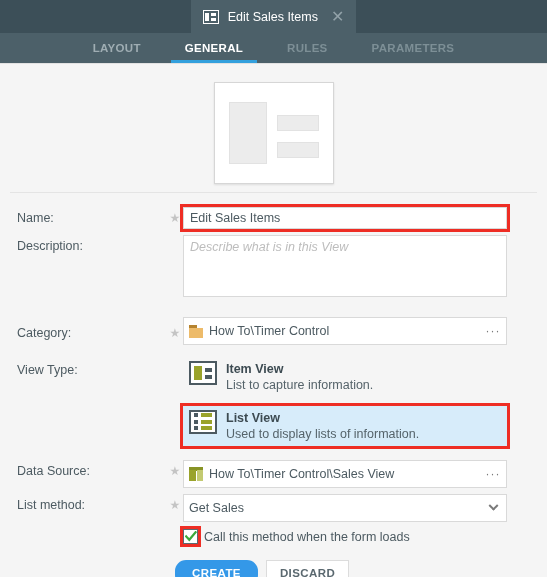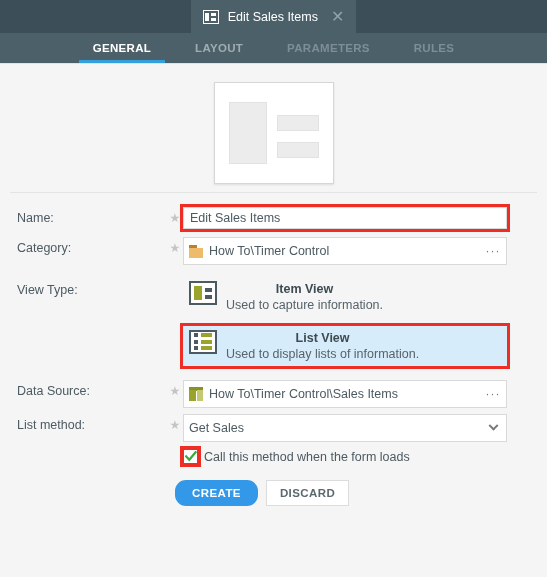--- a/index.html
+++ b/index.html
@@ -272,21 +272,21 @@
   }
   .vt-icon .it-left { width: 8px; height: 14px; background: #9aa32b; }
   .vt-icon .it-right { flex:1; display:flex; flex-direction:column; gap:3px; }
   .vt-icon .it-right span { display:block; height: 4px; background: #4c5a61; }
 
   .vt-icon.list { flex-direction: column; justify-content: center; gap: 2.5px; padding: 3px 3px; }
   .vt-icon.list .lrow { display: flex; align-items: center; gap: 2.5px; width: 100%; }
   .vt-icon.list .lrow i { display:block; width: 4px; height: 4px; background: #4c5a61; flex:0 0 auto; }
   .vt-icon.list .lrow b { display:block; flex:1; height: 4px; background: #9aa32b; }
 
-  .vt-text { line-height: 1.3; text-align: center; }
+  .vt-text { line-height: 1.3; }
   .vt-title { font-size: 12.5px; font-weight: bold; color: #3d4b52; }
   .vt-desc { font-size: 12.5px; color: #55636a; }
 
   
   .cb-row {
     display: flex;
     align-items: center;
     margin: 7px 0 0 0;
     padding-left: 166px;
   }
@@ -341,24 +341,24 @@
           <b></b>
           <b></b>
         </i>
     </span>
     <span class="tab-chip-title">Edit Sales Items</span>
     <span class="tab-close">✕</span>
   </div>
 </div>
 
 <div class="navbar">
+  <div class="nav-tab">LAYOUT</div>
   <div class="nav-tab active">GENERAL</div>
-  <div class="nav-tab">LAYOUT</div>
+  <div class="nav-tab dim">RULES</div>
   <div class="nav-tab dim">PARAMETERS</div>
-  <div class="nav-tab dim">RULES</div>
 </div>
 
 <div class="body">
 
   <div class="preview-wrap">
     <div class="preview">
       <div class="pv-left"></div>
       <div class="pv-right">
         <div class="pv-bar"></div>
         <div class="pv-bar"></div>
@@ -371,22 +371,29 @@
   <div class="form">
 
     <div class="row">
       <div class="row-label">Name:</div>
       <div class="req">★</div>
       <div class="field">
         <input class="txt hl-red" type="text" value="Edit Sales Items" style="">
       </div>
     </div>
 
-
-    <div class="row" style="margin-top:8px;">
+    <div class="row">
+      <div class="row-label">Description:</div>
+      <div class="req"></div>
+      <div class="field">
+        <textarea class="ta" placeholder="Describe what is in this View" style=""></textarea>
+      </div>
+    </div>
+
+    <div class="row" style="margin-top:16px;align-items:center;">
       <div class="row-label">Category:</div>
       <div class="req">★</div>
       <div class="field">
         <div class="picker">
           <span class="ic-folder">
             <span class="tabtop"></span>
               <span class="bodyf"></span>
           </span>
           <span class="pk-text">How To\Timer Control</span>
           <span class="ellipsis-btn">···</span>
@@ -402,21 +409,21 @@
         <div class="vt-opt">
           <span class="vt-icon">
             <i class="it-left"></i>
             <i class="it-right">
                 <span></span>
                 <span></span>
               </i>
           </span>
           <span class="vt-text">
             <div class="vt-title">Item View</div>
-            <div class="vt-desc">Used to capture information.</div>
+            <div class="vt-desc">List to capture information.</div>
           </span>
         </div>
 
         <div class="vt-opt selected">
           <span class="vt-icon list">
             <i class="lrow">
                 <i></i>
                 <b></b>
               </i>
             <i class="lrow">
@@ -440,21 +447,21 @@
     <div class="row" style="margin-top:6px;">
       <div class="row-label">Data Source:</div>
       <div class="req">★</div>
       <div class="field">
         <div class="picker">
           <span class="ic-cube">
             <span class="cb-t"></span>
               <span class="cb-l"></span>
               <span class="cb-r"></span>
           </span>
-          <span class="pk-text">How To\Timer Control\Sales Items</span>
+          <span class="pk-text">How To\Timer Control\Sales View</span>
           <span class="ellipsis-btn">···</span>
         </div>
       </div>
     </div>
 
     <div class="row">
       <div class="row-label">List method:</div>
       <div class="req">★</div>
       <div class="field">
         <div class="picker">

